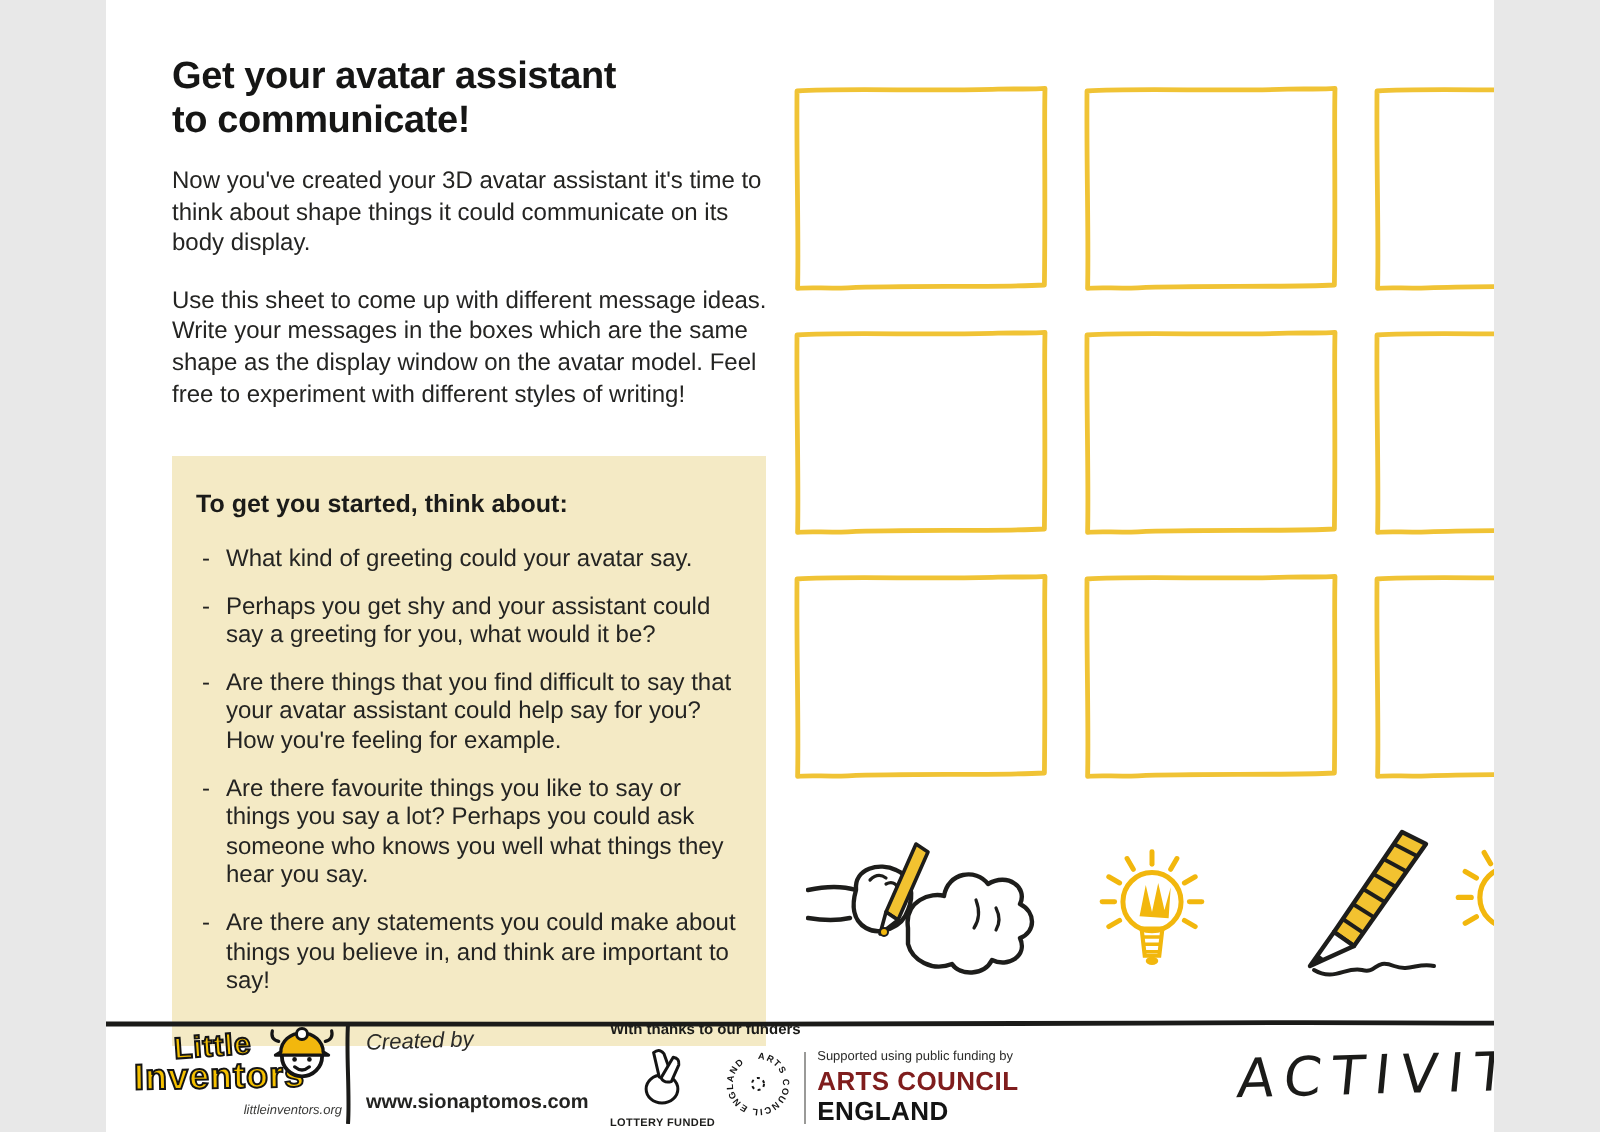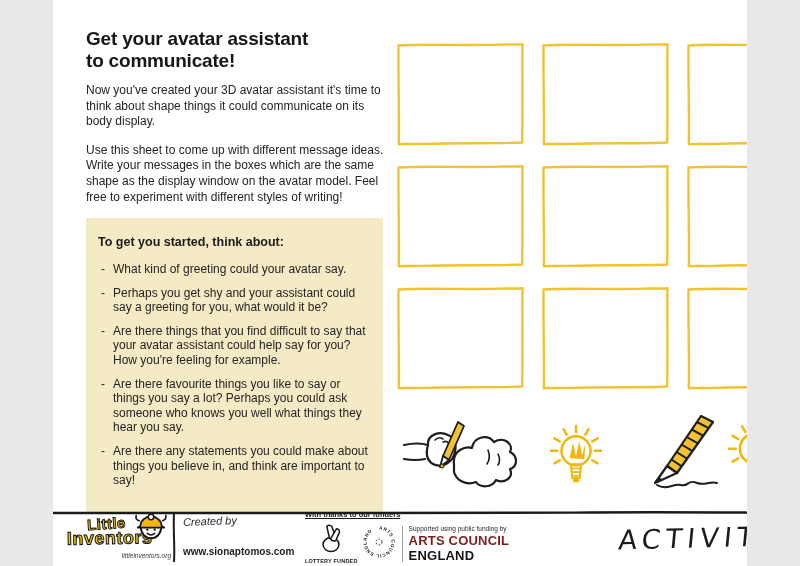--- a/index.html
+++ b/index.html
@@ -9,21 +9,21 @@
     font-family:"Liberation Sans", sans-serif; color:#1d1d1b; overflow:hidden;
     margin:0 auto;
   }
   
   .intro { position:absolute; left:33px; top:28px; width:304px; }
   .intro h1 { font-size:19px; line-height:21.5px; font-weight:700; letter-spacing:-0.2px; color:#161615; }
   .intro p { font-size:12px; line-height:15.6px; margin-top:13px; color:#242422; }
   .intro p:first-of-type { margin-top:12px; }
 
   .think-box {
-    position:absolute; left:33px; top:218px; width:297px;
+    position:absolute; left:33px; top:228px; width:297px;
     background:#f4eac5; padding:17px 12px 16px 12px;
   }
   .think-box h2 { font-size:12.5px; font-weight:700; margin-bottom:13px; color:#1b1b19; }
   .think-box ul { list-style:none; }
   .think-box li { display:flex; font-size:12px; line-height:14.6px; margin-bottom:9px; color:#242422; }
   .think-box li .dash { width:12px; flex:0 0 12px; margin-left:3px; }
   .think-box li .txt { flex:1; padding-right:2px; }
 
   
   .grid {
@@ -55,21 +55,21 @@
 
   .v-divider { position:absolute; top:4px; }
   .vd-1 { left:118px; }
 
   .created { position:absolute; left:130px; top:3px; }
   .created .label { font-size:11px; font-style:italic; color:#2a2a28; transform:rotate(-2deg); display:inline-block; }
   .created .author { font-size:15px; font-weight:700; margin-top:4px; color:#161615; }
   .created .site { font-size:10px; font-weight:700; margin-top:17px; color:#232321; }
 
   .funders { position:absolute; left:252px; top:2px; }
-  .funders .label { font-size:7.5px; font-weight:700; color:#1b1b19;text-decoration:underline; }
+  .funders .label { font-size:7.5px; font-weight:700; color:#1b1b19; }
   .funders-row { display:flex; align-items:center; margin-top:4px; }
   .lottery { text-align:center; }
   .lottery .lt { font-size:5.5px; font-weight:700; letter-spacing:0.2px; margin-top:1px; }
   .arts-stamp { margin-left:5px; }
   .ace-div { width:1px; height:36px; background:#9a9a98; margin:0 6px 0 7px; }
   .ace-text .supported { font-size:6.5px; color:#2a2a28; }
   .ace-text .ace1 { font-size:13px; font-weight:700; letter-spacing:0.2px; margin-top:1px; color:#7f1d1d; }
   .ace-text .ace2 { font-size:13px; font-weight:700; letter-spacing:0.2px; color:#141414; }
 
   .activity {

